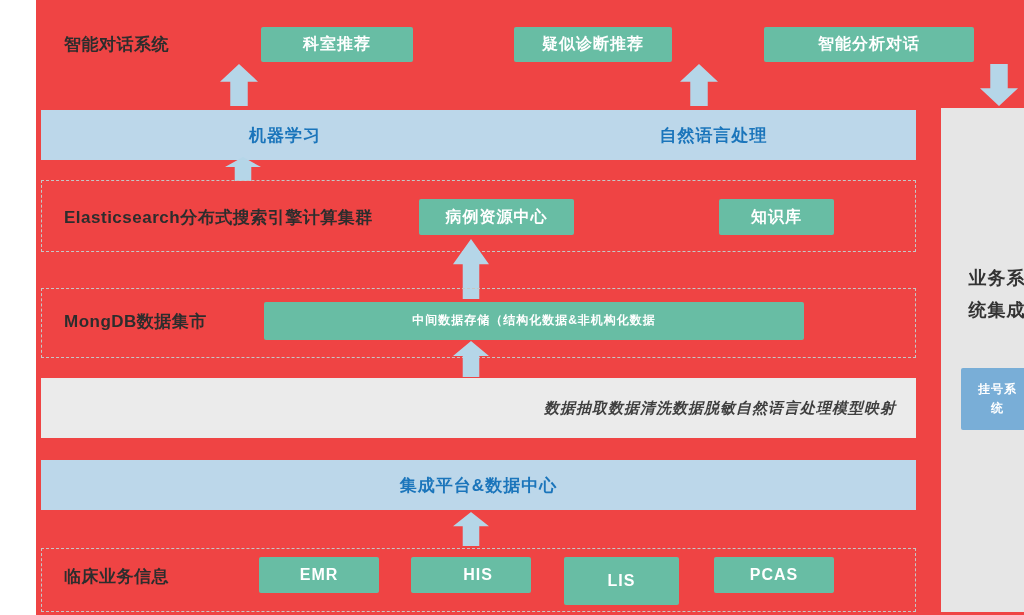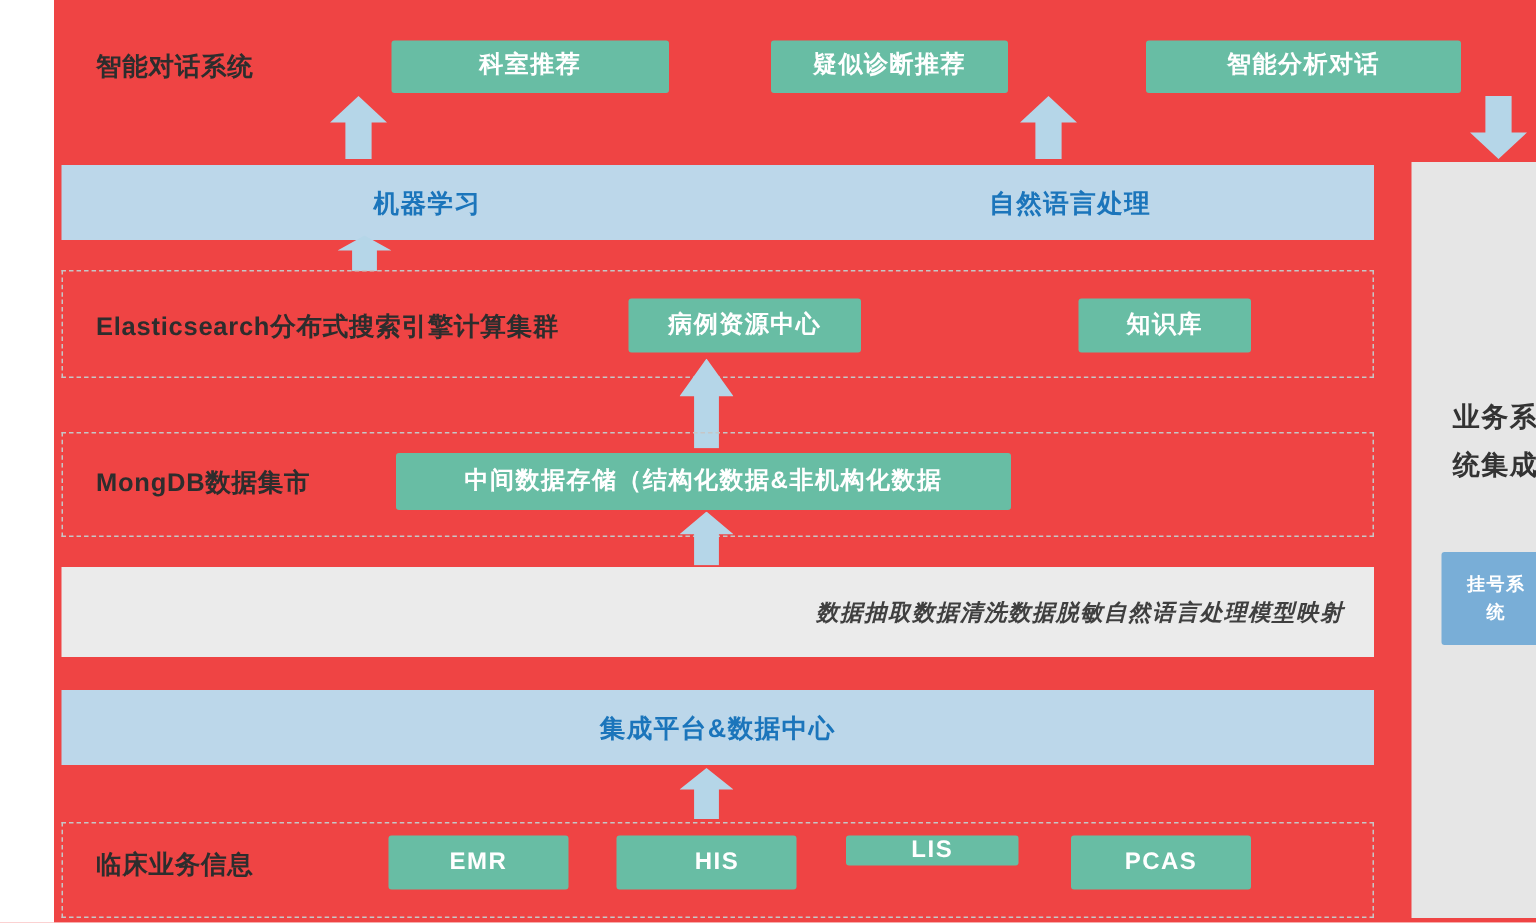--- a/index.html
+++ b/index.html
@@ -51,21 +51,21 @@
     text-align:center; word-break:break-all; padding:0 17px;
     border-radius:2px;
   }
 </style>
 </head>
 <body>
 
 <div class="canvas">
 
   <div class="section-label" style="left:28px;top:33px;">智能对话系统</div>
-  <div class="green-btn" style="left:225px;top:27px;width:185px;height:35px;">科室推荐</div>
+  <div class="green-btn" style="left:225px;top:27px;width:152px;height:35px;">科室推荐</div>
   <div class="green-btn" style="left:478px;top:27px;width:158px;height:35px;">疑似诊断推荐</div>
   <div class="green-btn" style="left:728px;top:27px;width:210px;height:35px;">智能分析对话</div>
 
   <div class="arrow-up" style="left:184px;top:64px;width:38px;height:42px;"></div>
   <div class="arrow-up" style="left:644px;top:64px;width:38px;height:42px;"></div>
   <div class="arrow-down" style="left:944px;top:64px;width:38px;height:42px;"></div>
 
   <div class="blue-box" style="left:5px;top:110px;width:488px;height:50px;">机器学习</div>
   <div class="blue-box" style="left:475px;top:110px;width:405px;height:50px;">自然语言处理</div>
 
@@ -73,40 +73,40 @@
 
   <div class="dashed-section" style="left:5px;top:180px;width:875px;height:72px;"></div>
   <div class="section-label" style="left:28px;top:206px;">Elasticsearch分布式搜索引擎计算集群</div>
   <div class="green-btn" style="left:383px;top:199px;width:155px;height:36px;">病例资源中心</div>
   <div class="green-btn" style="left:683px;top:199px;width:115px;height:36px;">知识库</div>
 
   <div class="arrow-up" style="left:417px;top:239px;width:36px;height:60px;"></div>
 
   <div class="dashed-section" style="left:5px;top:288px;width:875px;height:70px;"></div>
   <div class="section-label" style="left:28px;top:310px;">MongDB数据集市</div>
-  <div class="green-btn" style="left:228px;top:302px;width:410px;height:38px;font-size:16px;">中间数据存储（结构化数据&amp;非机构化数据</div>
+  <div class="green-btn" style="left:228px;top:302px;width:540px;height:38px;font-size:12px;">中间数据存储（结构化数据&amp;非机构化数据</div>
 
   <div class="arrow-up" style="left:417px;top:341px;width:36px;height:36px;"></div>
 
   <div class="etl-band" style="left:5px;top:378px;width:875px;height:60px;">
     <span class="etl-item">数据抽取</span>
     <span class="etl-item">数据清洗</span>
     <span class="etl-item">数据脱敏</span>
     <span class="etl-item">自然语言处理</span>
     <span class="etl-item">模型映射</span>
   </div>
 
   <div class="blue-box" style="left:5px;top:460px;width:875px;height:50px;">集成平台&amp;数据中心</div>
 
   <div class="arrow-up" style="left:417px;top:512px;width:36px;height:34px;"></div>
 
   <div class="dashed-section" style="left:5px;top:548px;width:875px;height:64px;"></div>
   <div class="section-label" style="left:28px;top:565px;">临床业务信息</div>
   <div class="green-btn" style="left:223px;top:557px;width:120px;height:36px;">EMR</div>
   <div class="green-btn" style="left:375px;top:557px;width:120px;height:36px;padding-left:14px;">HIS</div>
-  <div class="green-btn" style="left:528px;top:557px;width:115px;height:20px;">LIS</div>
+  <div class="green-btn" style="left:528px;top:557px;width:115px;height:48px;">LIS</div>
   <div class="green-btn" style="left:678px;top:557px;width:120px;height:36px;">PCAS</div>
 
   <div class="sidebar" style="left:905px;top:108px;width:113px;height:504px;"></div>
   <div class="sidebar-title" style="left:930px;top:262px;">业务系统集成</div>
   <div class="sidebar-box" style="left:925px;top:368px;width:73px;height:62px;">挂号系统</div>
 
 </div>
 
 </body></html>

